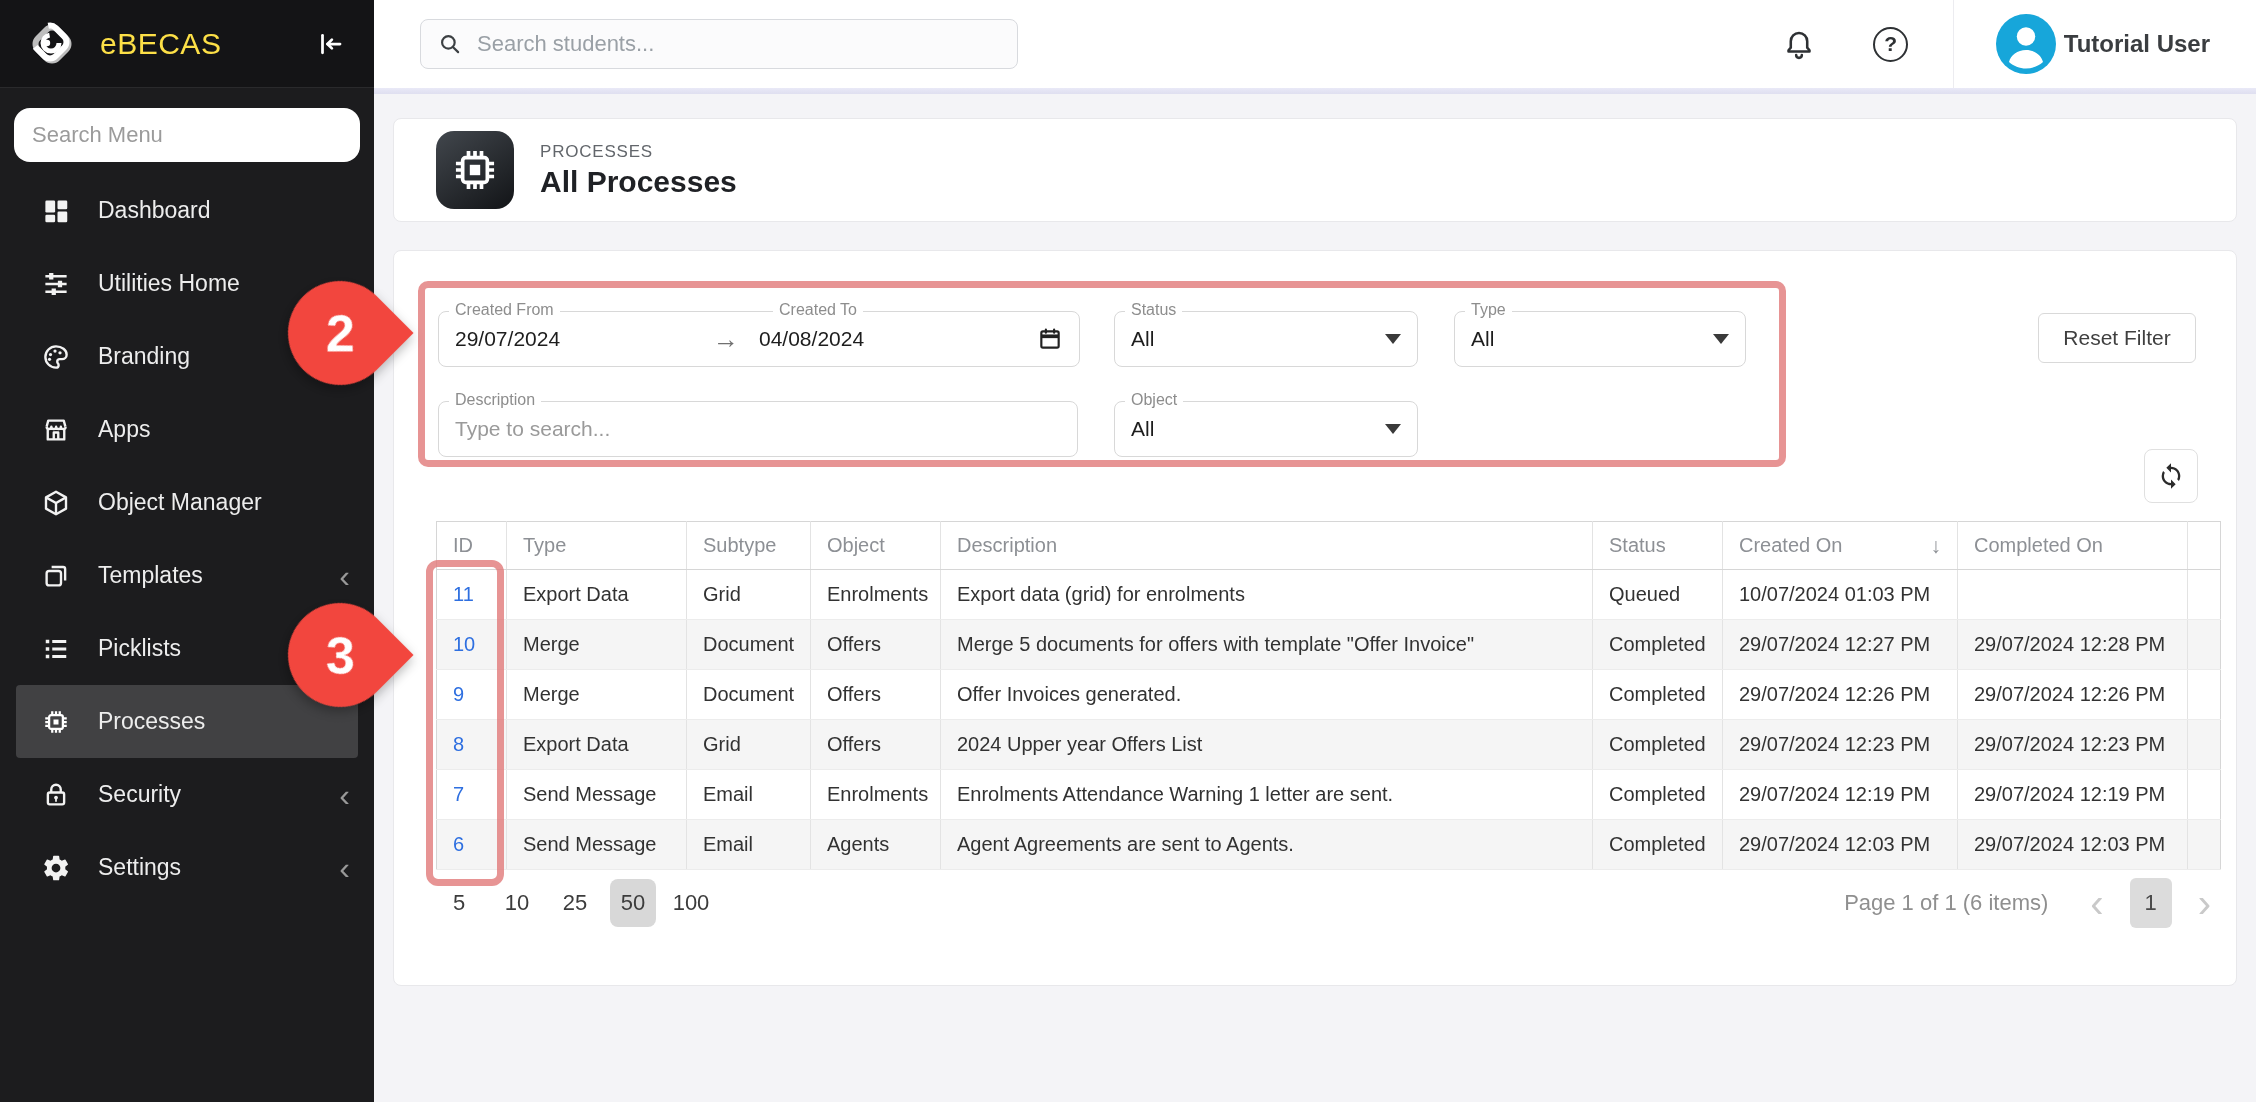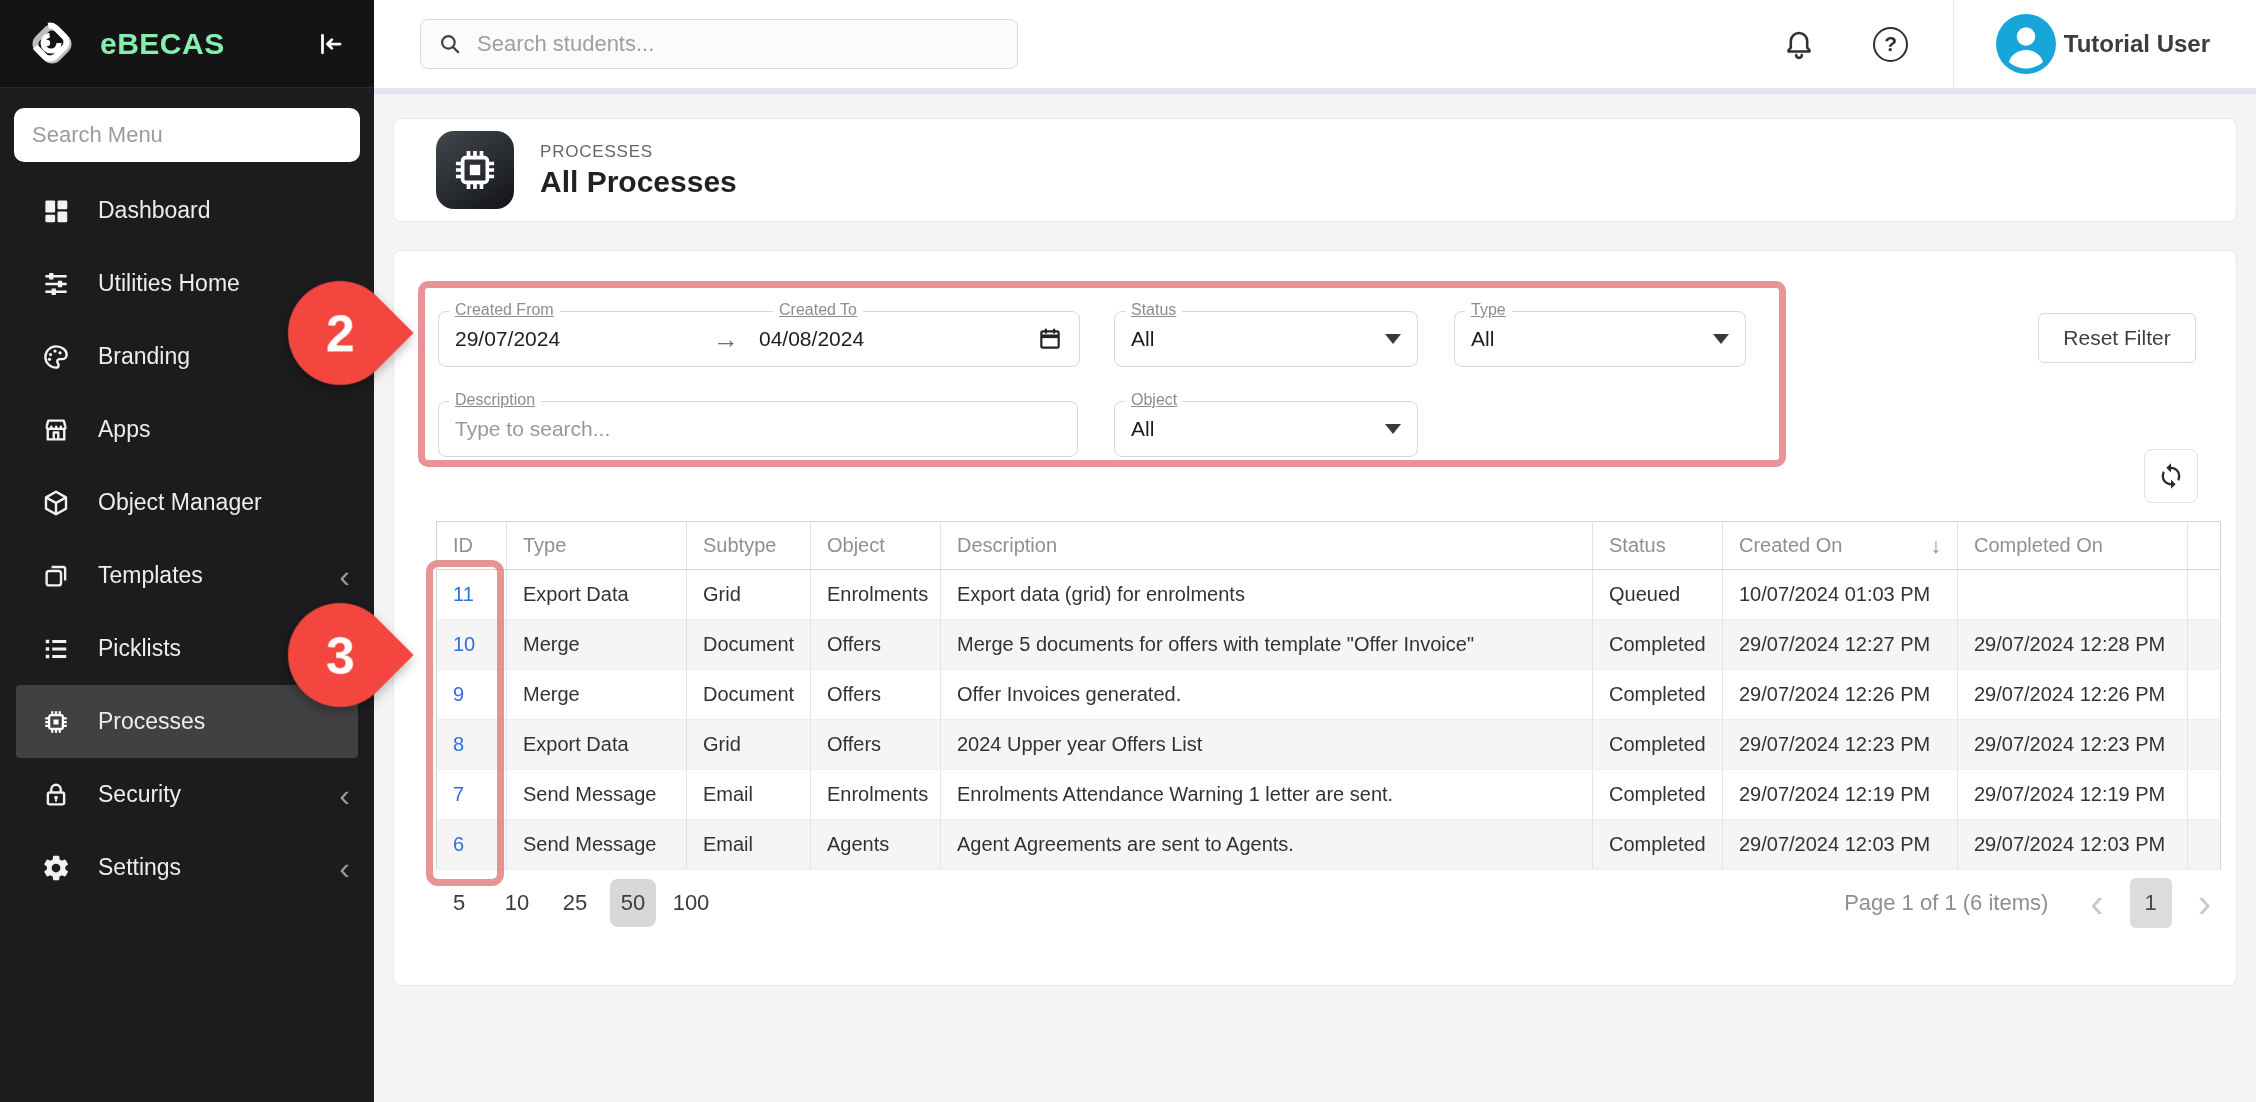--- a/index.html
+++ b/index.html
@@ -4,23 +4,23 @@
 <style>
   * { margin:0; padding:0; box-sizing:border-box; }
   html,body { width:2256px; height:1102px; overflow:hidden; }
   body { font-family:"Liberation Sans","DejaVu Sans",sans-serif; background:#f4f4f7; position:relative; }
   button { font-family:inherit; background:none; border:none; cursor:pointer; }
 
   
   .sidebar { position:absolute; left:0; top:0; width:374px; height:1102px; background:#1c1c1e; z-index:5; }
   .logo-row { height:88px; display:flex; align-items:center; padding:0 26px; background:#141416; border-bottom:1px solid #2a2a2c; }
   .logo-mark { width:52px; height:52px; position:relative; flex:0 0 auto; }
-  .brand { color:#86efac; font-size:30px; font-weight:bold; margin-left:22px; letter-spacing:0.5px; }
+  .brand { color:#fde047; font-size:30px; font-weight:normal; margin-left:22px; letter-spacing:0.5px; }
   .collapse-btn { margin-left:auto; width:36px; height:36px; display:flex; align-items:center; justify-content:center; }
-  .menu-search { display:block; width:346px; margin:20px 14px 10px 14px; height:54px; border:none; border-radius:10px; background:#fff; font-size:22px; padding:0 18px; color:#333; outline:none; }
+  .menu-search { display:block; width:346px; margin:20px 14px 10px 14px; height:54px; border:none; border-radius:16px; background:#fff; font-size:22px; padding:0 18px; color:#333; outline:none; }
   .menu-search::placeholder { color:#9b9b9b; }
   .nav { margin-top:12px; }
   .nav-item { height:73px; display:flex; align-items:center; padding:0 24px 0 40px; color:#ededed; font-size:23px; cursor:pointer; position:relative; }
   .nav-item .nicon { width:32px; height:32px; margin-right:26px; display:flex; align-items:center; justify-content:center; flex:0 0 auto; }
   .nav-item.selected { background:#414143; margin:0 16px; padding:0 8px 0 24px; border-radius:4px; }
   .nav-chevron { margin-left:auto; color:#999; font-size:32px; line-height:1; font-weight:normal; }
 
   
   .topbar { position:absolute; left:374px; top:0; width:1882px; height:88px; background:#fff; display:flex; align-items:center; z-index:2; }
   .topbar-divider { position:absolute; left:374px; top:88px; width:1882px; height:6px; background:linear-gradient(#e9e9f7,#dfdff0); z-index:2; }
@@ -42,21 +42,21 @@
   .header-card { left:19px; top:24px; width:1844px; height:104px; display:flex; align-items:center; padding:0 42px; }
   .proc-tile { width:78px; height:78px; border-radius:18px; background:linear-gradient(145deg,#42474d,#121417); display:flex; align-items:center; justify-content:center; flex:0 0 auto; }
   .header-texts { margin-left:26px; }
   .eyebrow { font-size:17px; color:#62666b; letter-spacing:0.8px; }
   .page-title { font-size:30px; font-weight:bold; color:#1f2125; margin-top:3px; }
 
   .main-card { left:19px; top:156px; width:1844px; height:736px; }
 
   
   .ffield { position:absolute; height:56px; border:1px solid #d8d8d8; border-radius:8px; background:#fff; display:flex; align-items:center; padding:0 16px; cursor:pointer; }
-  .flabel { position:absolute; top:-11px; left:10px; background:#fff; padding:0 6px; font-size:16px; color:#8d8d8d; white-space:nowrap;text-decoration:underline; }
+  .flabel { position:absolute; top:-11px; left:10px; background:#fff; padding:0 6px; font-size:16px; color:#8d8d8d; white-space:nowrap; }
   .flabel.second { left:334px; }
   .fvalue { font-size:21px; color:#1d1d1d; }
   .placeholder { font-size:21px; color:#9a9a9a; border:none; outline:none; background:transparent; width:100%; }
   .placeholder::placeholder { color:#9a9a9a; }
   .caret { width:0; height:0; border-left:8px solid transparent; border-right:8px solid transparent; border-top:10px solid #3a3a3a; margin-left:auto; }
   .range-arrow { color:#707070; font-size:26px; margin:0 20px 0 0; }
   .dval1 { width:258px; }
   .dval2 { width:230px; }
 
   .reset-btn { position:absolute; left:1644px; top:62px; width:158px; height:50px; border:1px solid #d9d9d9; border-radius:6px; background:#fff; font-size:21px; color:#3f3f3f; }

